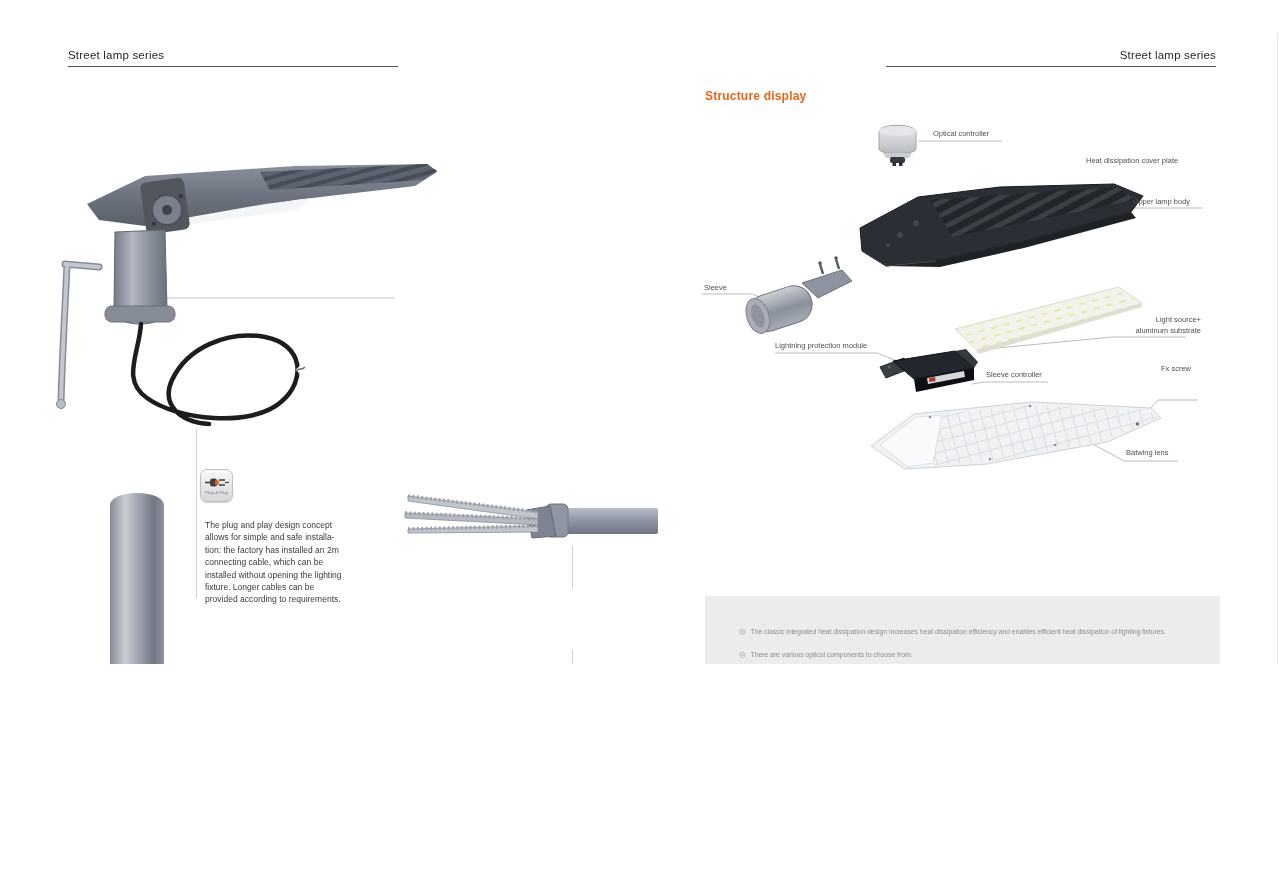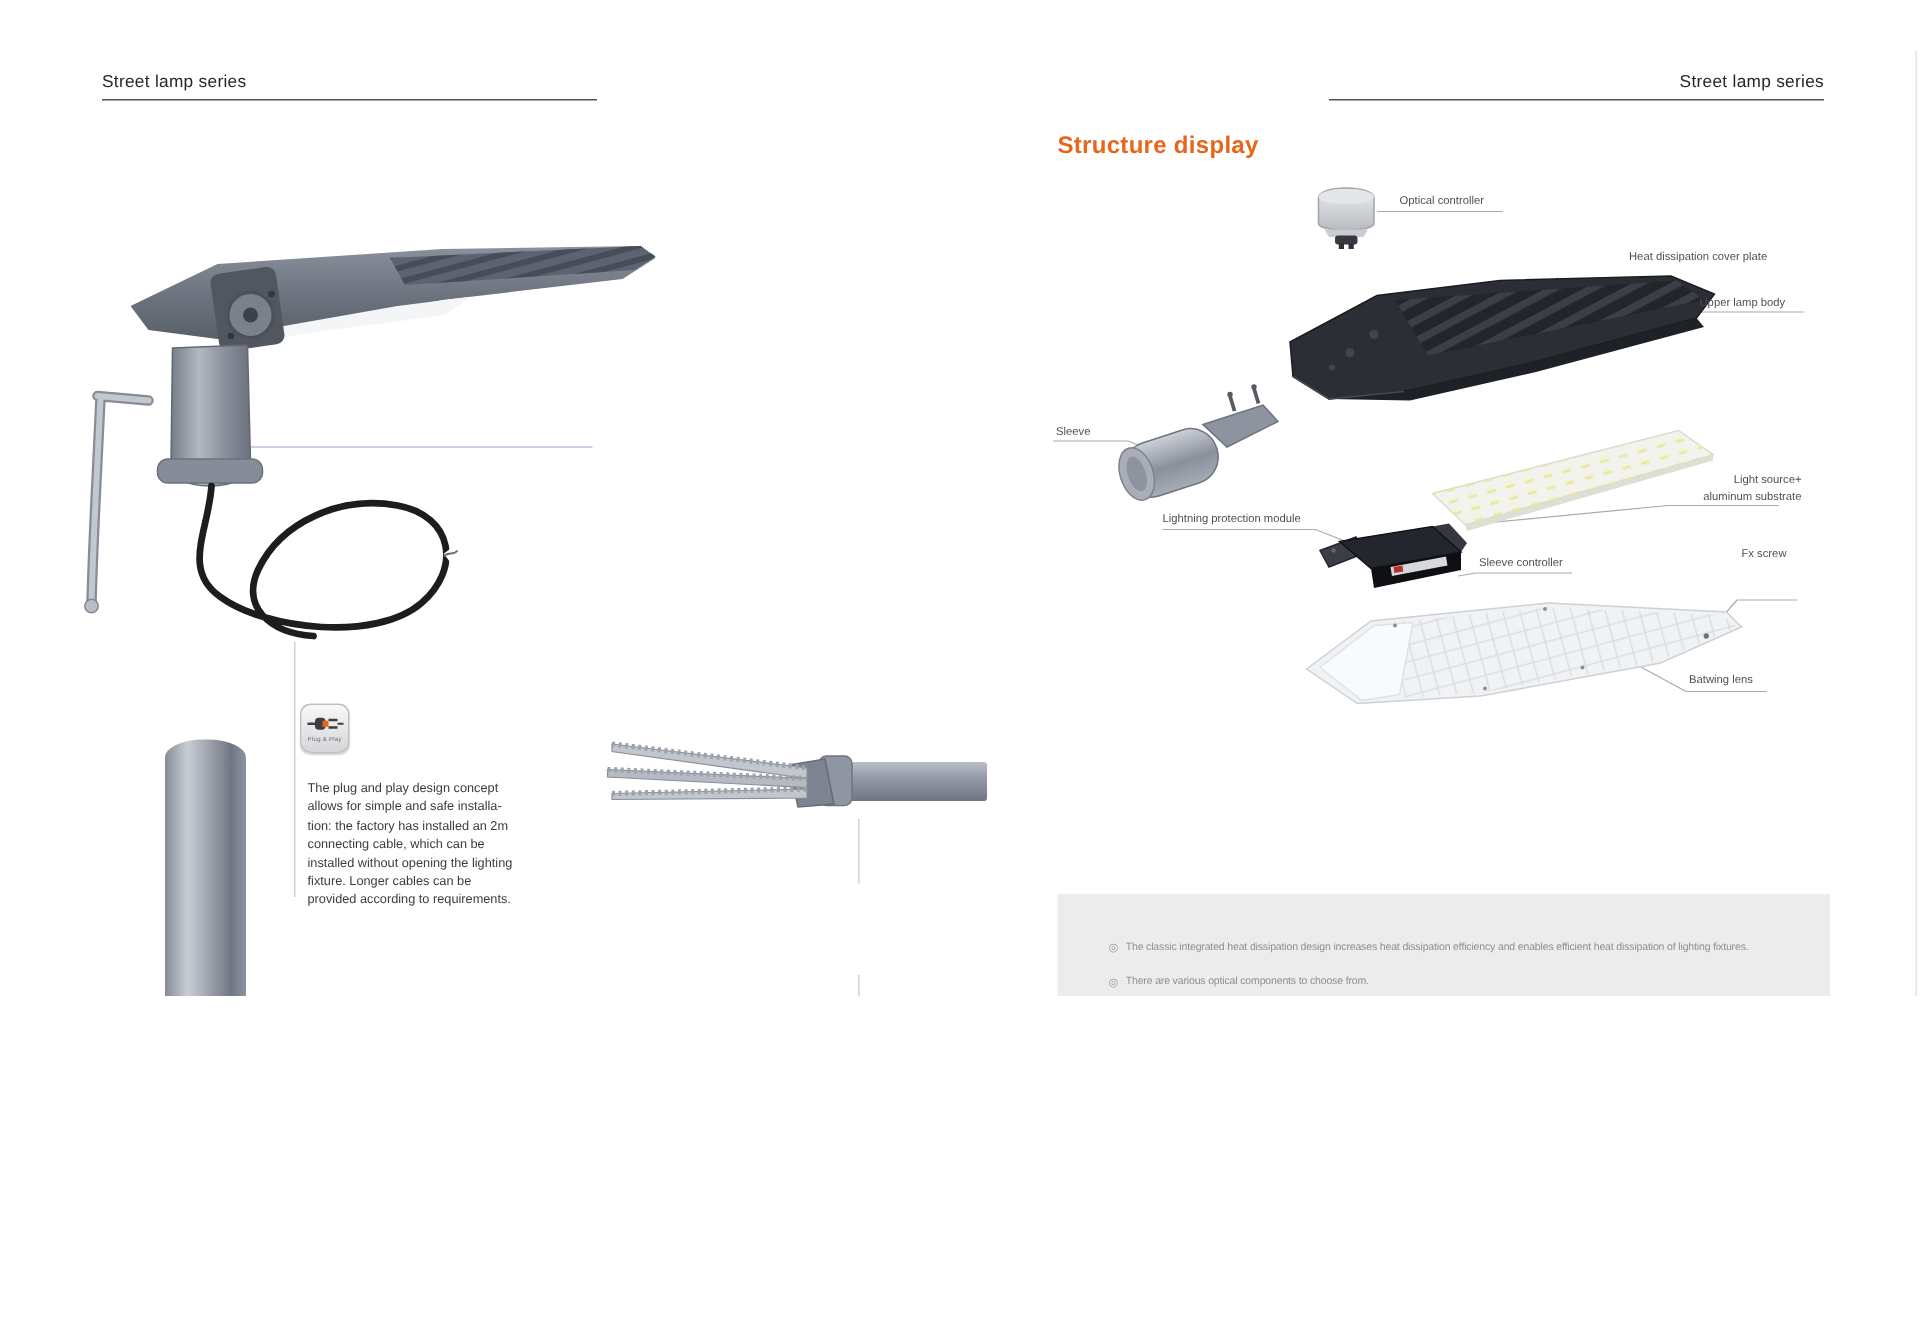--- a/index.html
+++ b/index.html
@@ -1,28 +1,28 @@
 <!DOCTYPE html>
 <html><head>
 <meta charset="utf-8">
 <style>
   html,body{margin:0;padding:0;background:#fff;}
   #canvas{position:relative;width:1286px;height:664px;background:#ffffff;overflow:hidden;
           font-family:"Liberation Sans", sans-serif;}
   .abs{position:absolute;}
   .header{position:absolute;top:49px;font-size:11.5px;color:#26262c;letter-spacing:.2px;}
   .rule{position:absolute;top:66px;width:330px;border-top:1px solid #50505c;}
-  .title{position:absolute;left:705px;top:89px;font-size:16px;font-weight:bold;color:#e8651a;letter-spacing:.2px;}
+  .title{position:absolute;left:705px;top:89px;font-size:12px;font-weight:bold;color:#e8651a;letter-spacing:.2px;}
   .t-note{position:absolute;font-size:8.5px;color:#3a3a40;white-space:pre-line;}
   #wrench-note{left:277px;top:262px;line-height:15.5px;width:190px;}
   #plug-note{left:205px;top:519px;line-height:12.4px;width:190px;}
   #install-note{left:368px;top:590px;width:200px;text-align:right;line-height:13.3px;}
   .part-label{position:absolute;font-size:7.5px;color:#4c5056;white-space:pre-line;}
   #lbl-optical{left:933px;top:129px;}
-  #lbl-heat{left:1042px;top:166px;padding-left:44px;}
+  #lbl-heat{left:1042px;top:156px;padding-left:44px;}
   #lbl-upper{left:1133px;top:197px;}
   #lbl-sleeve{left:704px;top:283px;}
   #lbl-light{left:1041px;top:314px;width:160px;text-align:right;line-height:11px;}
   #lbl-lightning{left:775px;top:341px;}
   #lbl-power{left:986px;top:370px;}
   #lbl-fx{left:1161px;top:364px;}
   #lbl-batwing{left:1126px;top:448px;}
   #features{position:absolute;left:705px;top:596px;width:515px;height:194px;background:#ececec;}
   #features ul{list-style:none;margin:0;padding:30px 10px 0 34px;}
   #features li{display:flex;gap:5px;margin-bottom:11.5px;font-size:7px;line-height:11.5px;

